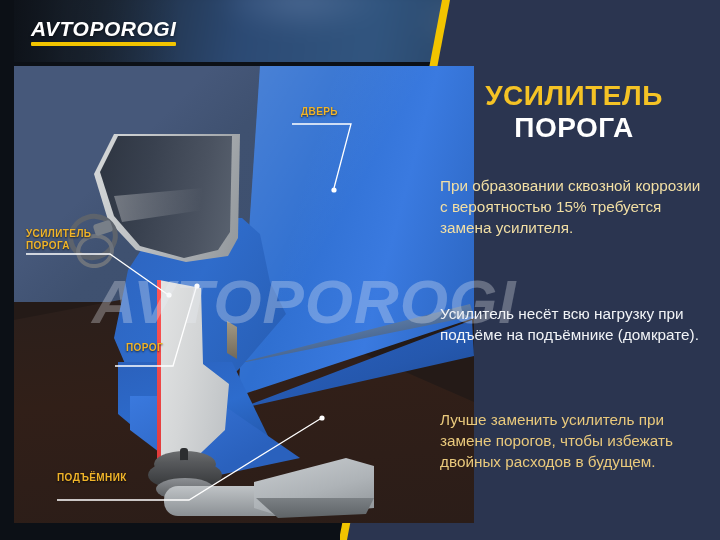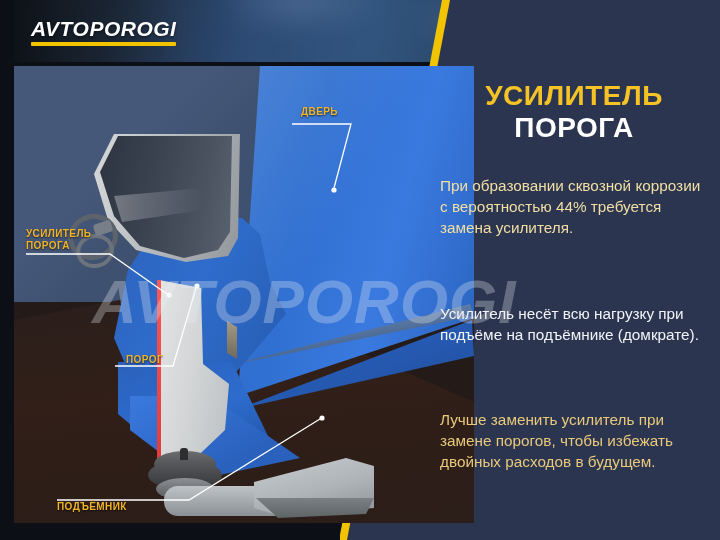--- a/index.html
+++ b/index.html
@@ -228,34 +228,34 @@
 
         <polyline points="43,434 175,434 306,353" stroke="#ffffff" stroke-width="1.3" fill="none"></polyline>
         <circle cx="308" cy="352" r="2.6" fill="#ffffff"></circle>
       </svg>
 
       <div class="lbl" style="left:287px;top:40px;">ДВЕРЬ</div>
 
       <div class="lbl" style="left:12px;top:162px;">УСИЛИТЕЛЬ</div>
       <div class="lbl" style="left:12px;top:174px;">ПОРОГА</div>
 
-      <div class="lbl" style="left:112px;top:288px;">ПОРОГ</div>
-
-      <div class="lbl" style="left:43px;top:435px;">ПОДЪЁМНИК</div>
+      <div class="lbl" style="left:112px;top:276px;">ПОРОГ</div>
+
+      <div class="lbl" style="left:43px;top:406px;">ПОДЪЁМНИК</div>
     </div>
   </div>
 
   <div class="edge-left"></div>
   <div class="edge-bot"></div>
 
   <div class="watermark">AVTOPOROGI</div>
 
   <div class="rcol">
     <div class="title1">УСИЛИТЕЛЬ</div>
     <div class="title2">ПОРОГА</div>
 
-    <div class="para p1">При образовании сквозной коррозии с вероятностью 44% требуется замена усилителя.</div>
+    <div class="para p1">При образовании сквозной коррозии с вероятностью 15% требуется замена усилителя.</div>
     <div class="para p3">Лучше заменить усилитель при замене порогов, чтобы избежать двойных расходов в будущем.</div>
     <div class="para p2">Усилитель несёт всю нагрузку при подъёме на подъёмнике (домкрате).</div>
   </div>
 
 
 </div>
 
 </body></html>

